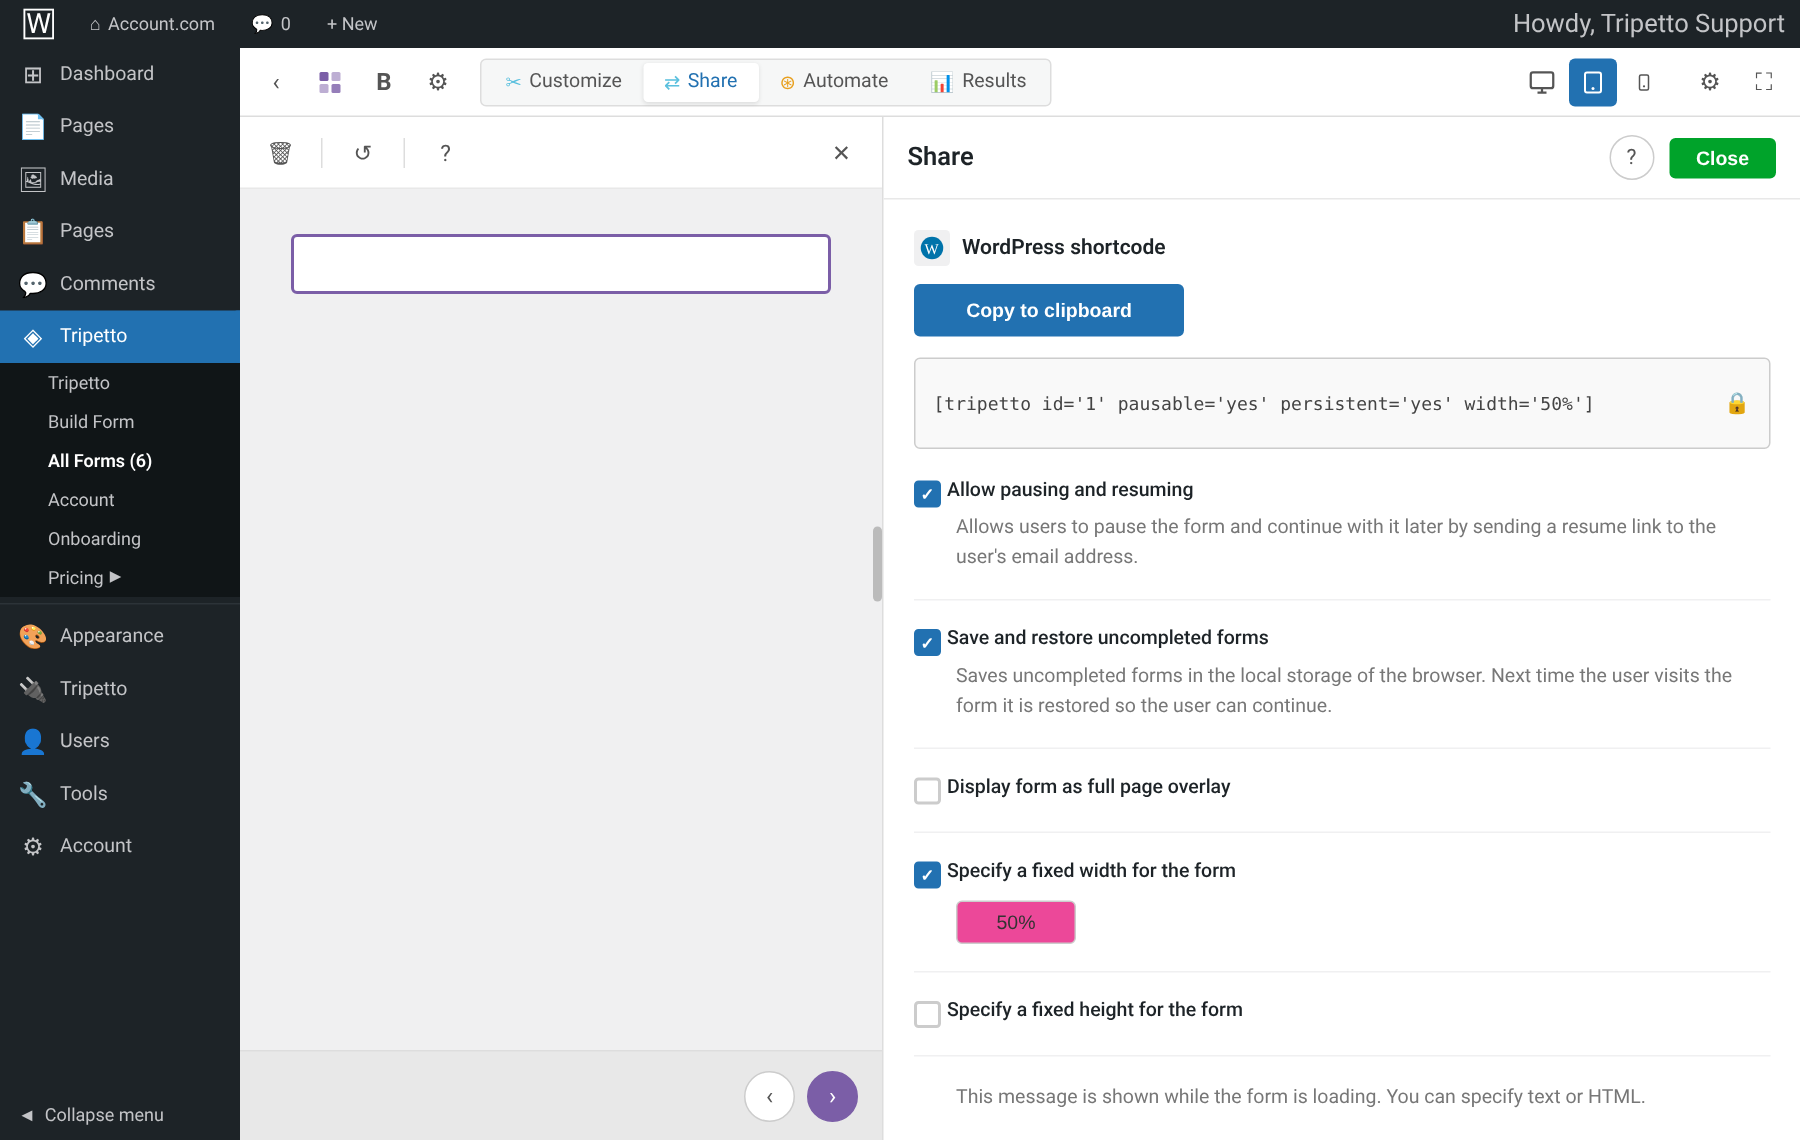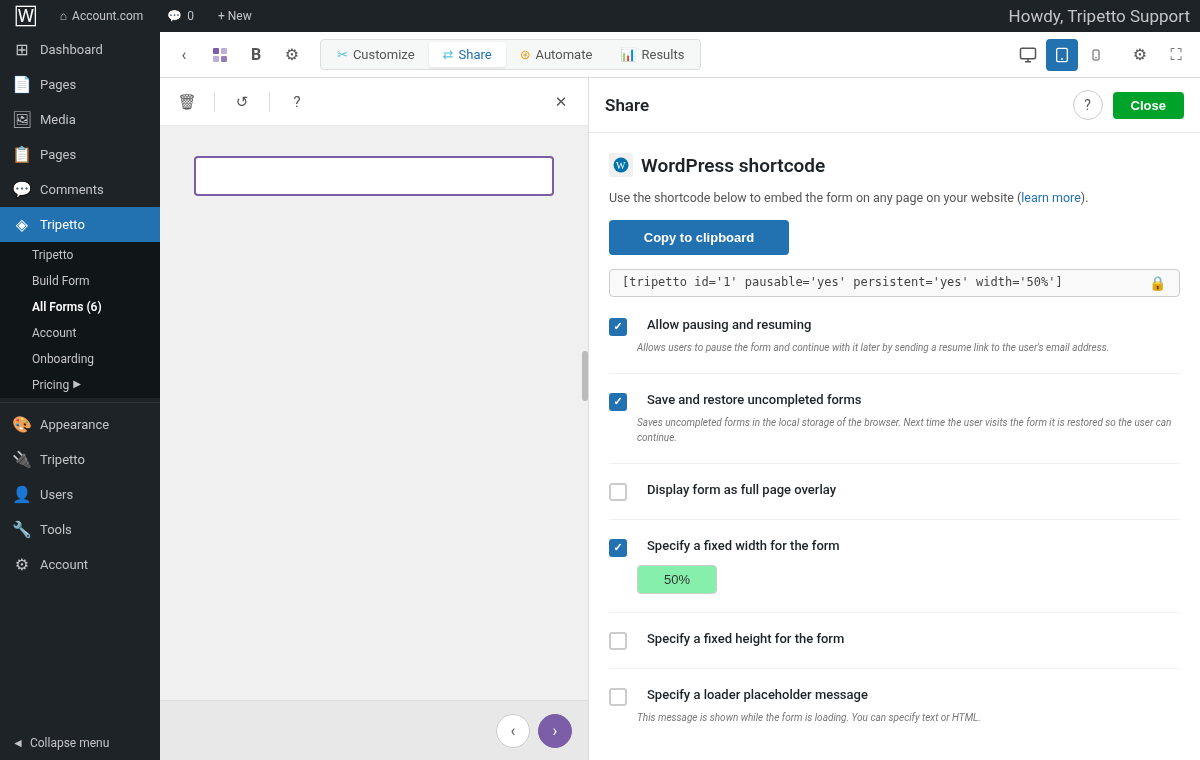--- a/index.html
+++ b/index.html
@@ -324,21 +324,21 @@
       width: 24px;
       height: 24px;
       background: #f0f0f1;
       border-radius: 3px;
       display: flex;
       align-items: center;
       justify-content: center;
       font-size: 12px;
     }
     .shortcode-title {
-      font-size: 19px;
+      font-size: 14px;
       font-weight: 600;
       color: #1d2327;
     }
     .info-text {
       font-size: 12.5px;
       color: #555;
       margin-bottom: 12px;
       line-height: 1.5;
     }
     .info-text a { color: #2271b1; text-decoration: none; }
@@ -351,45 +351,45 @@
       font-size: 13px;
       font-weight: 600;
       cursor: pointer;
       display: inline-block;
       margin-bottom: 14px;
       width: 180px;
       text-align: center;
     }
     .shortcode-input-row {
       display: flex;
-      align-items: flex-start;
+      align-items: center;
       border: 1px solid #ccc;
       border-radius: 4px;
-      padding: 5px 12px;
+      padding: 21px 12px;
       background: #f9f9f9;
       margin-bottom: 20px;
       gap: 8px;
     }
     .shortcode-value {
       flex: 1;
       font-size: 12px;
       color: #444;
       font-family: monospace;
       word-break: break-all;
     }
     .copy-icon { color: #888; cursor: pointer; font-size: 14px; }
 
     
     .option-item {
       margin-bottom: 18px;
     }
     .option-row {
       display: flex;
       align-items: flex-start;
-      gap: 20px;
+      gap: 4px;
       margin-bottom: 4px;
     }
     .checkbox {
       width: 18px;
       height: 18px;
       border: 2px solid #ccc;
       border-radius: 3px;
       flex-shrink: 0;
       margin-top: 1px;
       display: flex;
@@ -406,45 +406,44 @@
       color: #fff;
       font-size: 11px;
       font-weight: bold;
     }
     .option-label {
       font-size: 13px;
       color: #1d2327;
       font-weight: 500;
     }
     .option-desc {
-      font-size: 10px;
+      font-size: 13px;
       color: #777;
       margin-left: 28px;
       line-height: 1.5;
-      font-style: italic;
     }
     .option-divider {
       border: none;
       border-top: 1px solid #f0f0f1;
       margin: 8px 0 18px 0;
     }
     .width-input-row {
       margin-left: 28px;
       margin-top: 8px;
       margin-bottom: 8px;
     }
     .width-input {
       border: 1px solid #ccc;
       border-radius: 4px;
       padding: 6px 12px;
       font-size: 13px;
       width: 80px;
       text-align: center;
       color: #333;
-      background: #86efac;
+      background: #ec4899;
     }
   </style>
 </head>
 <body>
 
 <div class="admin-bar">
   <div class="admin-bar-item">
     <span style="font-size:18px; color:#fff;">🅆</span>
   </div>
   <div class="admin-bar-item">
@@ -653,23 +652,20 @@
             <div class="shortcode-header">
               <div class="shortcode-icon">
                 <svg width="16" height="16" viewBox="0 0 16 16" fill="#0073aa">
                     <circle cx="8" cy="8" r="7.5" fill="#0073aa"></circle>
                     <text x="3" y="12" font-size="10" fill="#fff" font-family="serif">W</text>
                   </svg>
               </div>
               <span class="shortcode-title">WordPress shortcode</span>
             </div>
 
-            <p class="info-text">
-              <span>Use the shortcode below to embed the form on any page on your website (</span><a href="#">learn more</a><span>).</span>
-            </p>
 
             <button class="copy-btn">Copy to clipboard</button>
 
             <div class="shortcode-input-row">
               <span class="shortcode-value">[tripetto id='1' pausable='yes' persistent='yes' width='50%']</span>
               <span class="copy-icon">🔒</span>
             </div>
           </div>
 
           <div class="option-item">
@@ -716,24 +712,20 @@
           <div class="option-item">
             <div class="option-row">
               <div class="checkbox"></div>
               <span class="option-label">Specify a fixed height for the form</span>
             </div>
           </div>
 
           <hr class="option-divider">
 
           <div class="option-item">
-            <div class="option-row">
-              <div class="checkbox"></div>
-              <span class="option-label">Specify a loader placeholder message</span>
-            </div>
             <div class="option-desc">This message is shown while the form is loading. You can specify text or HTML.</div>
           </div>
 
         </div>
       </div>
 
     </div>
   </div>
 </div>
 

